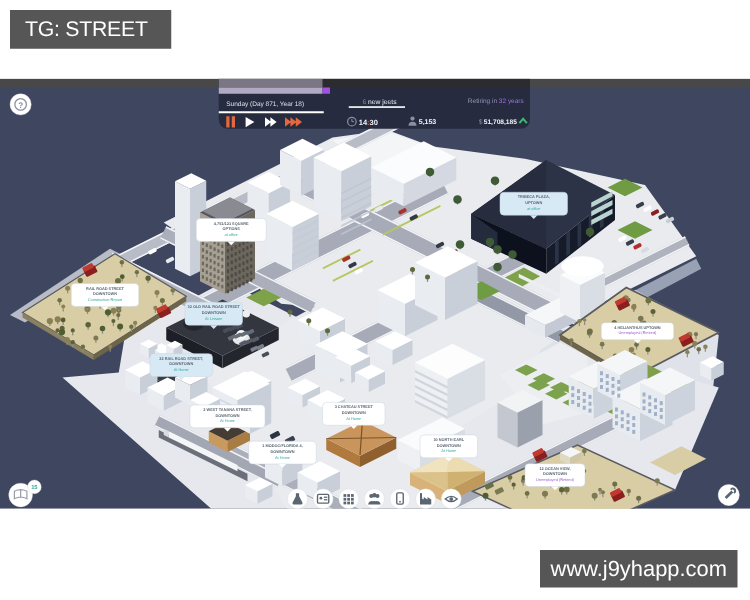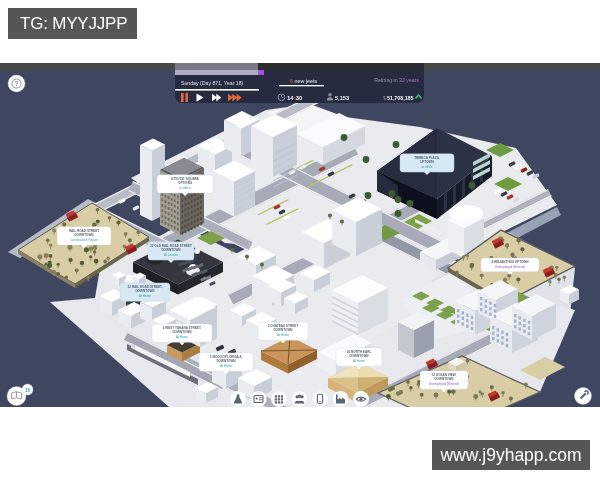--- a/index.html
+++ b/index.html
@@ -842,14 +842,14 @@
     <circle cx="302.0" cy="396.8" r="1.6" fill="#5b6673"></circle>
     <circle cx="299.5" cy="396.2" r="1.8" fill="#5b6673"></circle>
     <path d="M294.5,403.5 a3,3 0 0 1 4,-2.6 a3.2,3.2 0 0 1 2,0 a3,3 0 0 1 4,2.6 Z" fill="#5b6673"></path>
 <rect x="317.4" y="394.3" width="5.2" height="9" rx="1.1" fill="none" stroke="#5b6673" stroke-width="1.1"></rect>
     <circle cx="320.0" cy="401.4" r="0.7" fill="#5b6673"></circle>
 <path d="M336.0,403.5 v-6 l3,2 v-2 l3,2 v-2 l3,2 v4 Z" fill="#5b6673"></path>
     <rect x="336.0" y="394.5" width="1.6" height="4" fill="#5b6673"></rect>
 <path d="M356.2,399.2 Q361.0,395 365.8,399.2 Q361.0,403.4 356.2,399.2 Z" fill="none" stroke="#5b6673" stroke-width="1.1"></path>
     <circle cx="361.0" cy="399.2" r="1.5" fill="#5b6673"></circle>
 </svg>
-<div class="tag" id="tg">TG: MYYJJPP</div>
+<div class="tag" id="tg">TG: STREET</div>
 <div class="tag" id="site">www.j9yhapp.com</div>
 
 </body></html>

